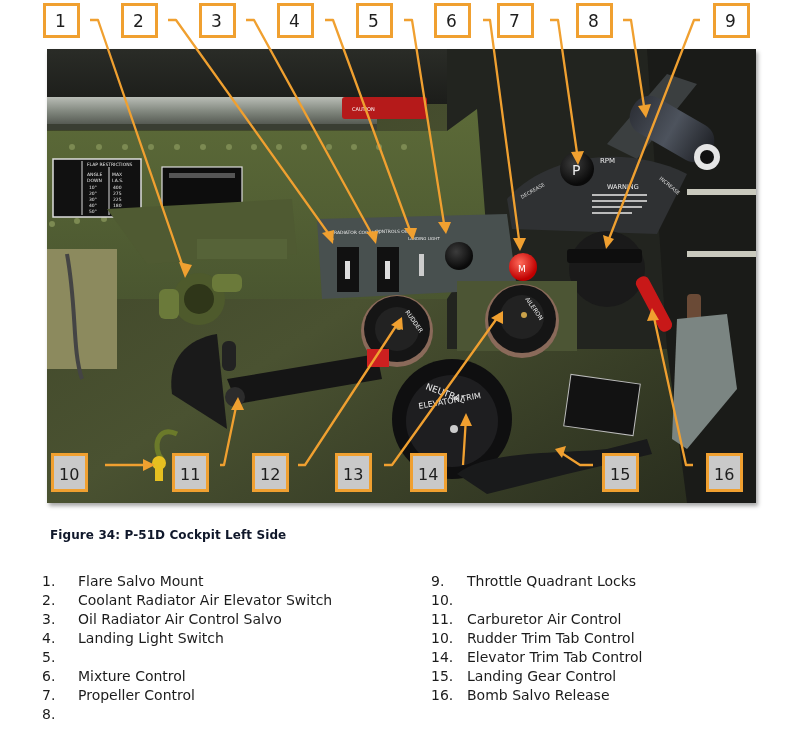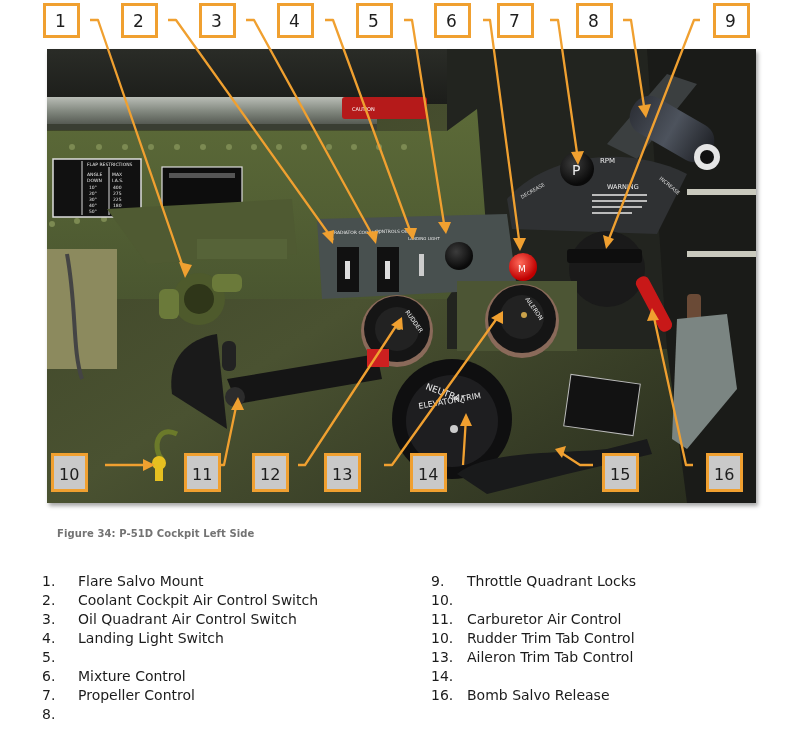--- a/index.html
+++ b/index.html
@@ -15,22 +15,22 @@
   
   .callout { position: absolute; box-sizing: border-box; border: 3px solid #f0a030;
              font-size: 17px; color: #1e1e1e; padding: 5px 0 0 9px; }
   .callout.top { top: 3px; width: 37px; height: 35px; background: #ffffff; }
   .callout.bot { top: 445px; width: 37px; height: 39px; background: #c9c9c9;
                  padding: 9px 0 0 5px; font-size: 16px; margin-top: 8px; }
 
   .leaders { position: absolute; left: 0; top: 0; pointer-events: none; }
 
   
-  .caption { position: absolute; left: 57px; top: 528px; font-weight: bold; font-size: 10px;
-             letter-spacing: 0.1px; color: #737373; }
+  .caption { position: absolute; left: 50px; top: 528px; font-weight: bold; font-size: 12px;
+             letter-spacing: 0.1px; color: #0f172a; }
   .legend { position: absolute; top: 572px; font-size: 14px; line-height: 19px; color: #1c1c1c; }
   .legend.left { left: 42px; }
   .legend.right { left: 431px; }
   .legend .row { display: flex; height: 19px; }
   .legend .num { width: 36px; }
   .legend.right .num { width: 36px; }
 </style>
 </head>
 <body>
 
@@ -272,41 +272,41 @@
 <div class="callout top" style="left:121px">2</div>
 <div class="callout top" style="left:199px">3</div>
 <div class="callout top" style="left:277px">4</div>
 <div class="callout top" style="left:356px">5</div>
 <div class="callout top" style="left:434px">6</div>
 <div class="callout top" style="left:497px">7</div>
 <div class="callout top" style="left:576px">8</div>
 <div class="callout top" style="left:713px">9</div>
 
 <div class="callout bot" style="left:51px">10</div>
-<div class="callout bot" style="left:184px">11</div>
+<div class="callout bot" style="left:172px">11</div>
 <div class="callout bot" style="left:252px">12</div>
-<div class="callout bot" style="left:324px">13</div>
+<div class="callout bot" style="left:335px">13</div>
 <div class="callout bot" style="left:410px">14</div>
 <div class="callout bot" style="left:602px">15</div>
 <div class="callout bot" style="left:706px">16</div>
 
 <div class="caption">Figure 34: P-51D Cockpit Left Side</div>
 
 <div class="legend left">
   <div class="row">
       <span class="num">1.</span>
       <span>Flare Salvo Mount</span>
     </div>
   <div class="row">
       <span class="num">2.</span>
-      <span>Coolant Cockpit Air Control Switch</span>
+      <span>Coolant Radiator Air Elevator Switch</span>
     </div>
   <div class="row">
       <span class="num">3.</span>
-      <span>Oil Quadrant Air Control Switch</span>
+      <span>Oil Radiator Air Control Salvo</span>
     </div>
   <div class="row">
       <span class="num">4.</span>
       <span>Landing Light Switch</span>
     </div>
   <div class="row">
       <span class="num">5.</span>
     </div>
   <div class="row">
       <span class="num">6.</span>
@@ -331,23 +331,24 @@
     </div>
   <div class="row">
       <span class="num">11.</span>
       <span>Carburetor Air Control</span>
     </div>
   <div class="row">
       <span class="num">10.</span>
       <span>Rudder Trim Tab Control</span>
     </div>
   <div class="row">
-      <span class="num">13.</span>
-      <span>Aileron Trim Tab Control</span>
-    </div>
-  <div class="row">
       <span class="num">14.</span>
+      <span>Elevator Trim Tab Control</span>
+    </div>
+  <div class="row">
+      <span class="num">15.</span>
+      <span>Landing Gear Control</span>
     </div>
   <div class="row">
       <span class="num">16.</span>
       <span>Bomb Salvo Release</span>
     </div>
 </div>
 
 </body></html>

